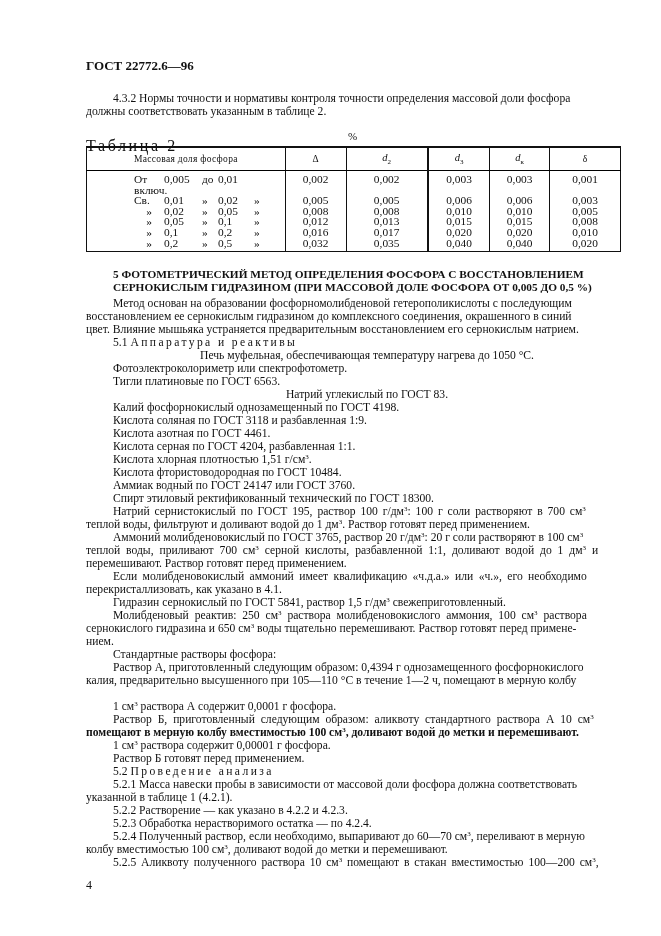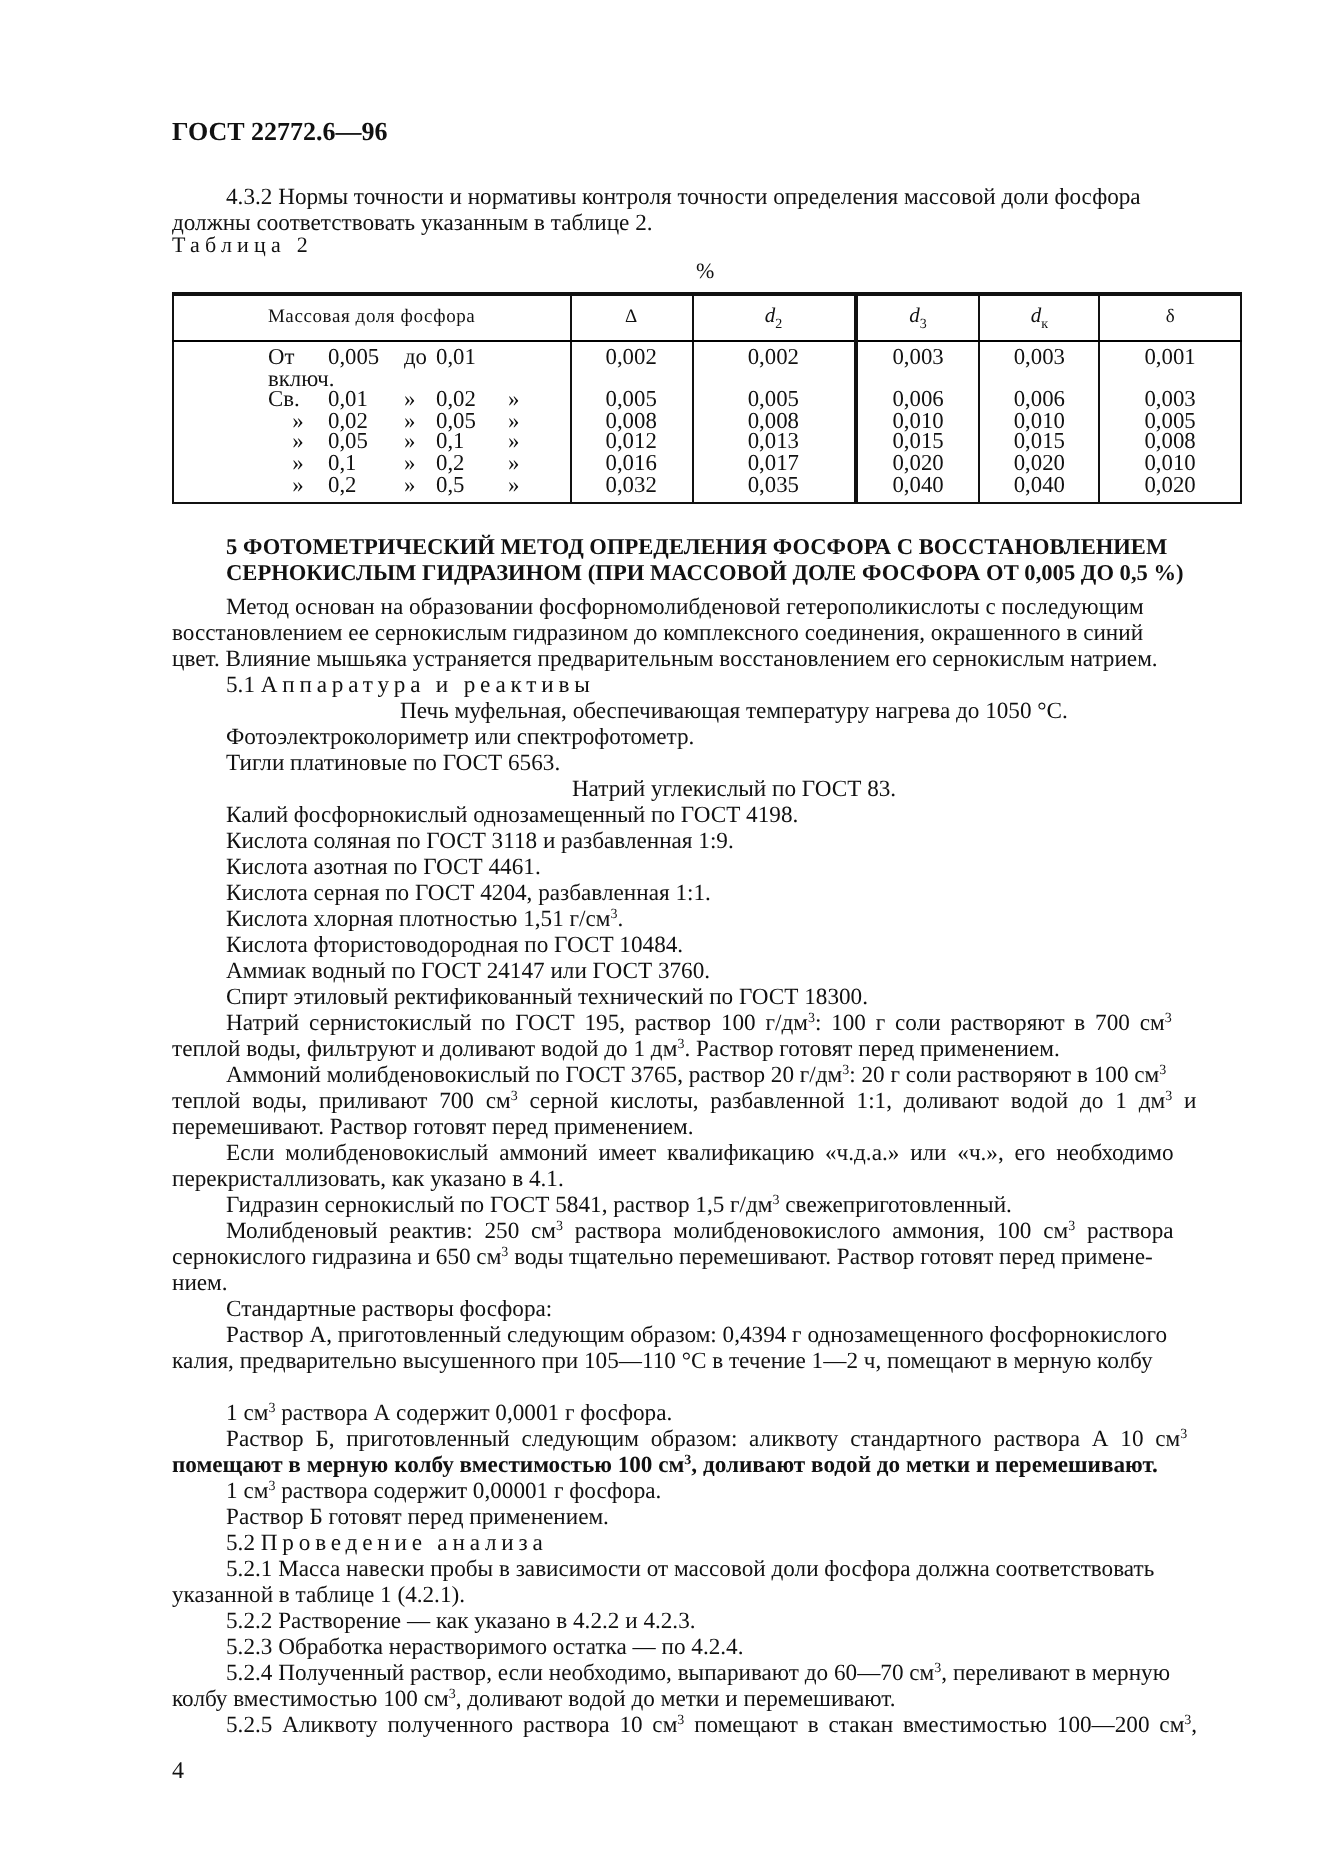--- a/index.html
+++ b/index.html
@@ -4,21 +4,21 @@
 <style>
   html, body { margin: 0; padding: 0; background: #ffffff; }
   body { width: 661px; height: 936px; position: relative; overflow: hidden;
          font-family: "Liberation Serif", "DejaVu Serif", serif; color: #111; }
   .page { position: absolute; left: 0; top: 0; width: 562px; height: 936px; margin-left: 23px; }
   .header { position: absolute; left: 63px; top: 58px; font-weight: bold; font-size: 13px; }
   .ind { text-indent: 27px; }
   .line { position: absolute; left: 63px; width: 535px; font-size: 11.6px; line-height: 13px; white-space: nowrap; }
   .line.ind { left: 90px; width: 508px; text-indent: 0; }
   .spaced { letter-spacing: 2.4px; }
-  .tcap { position: absolute; left: 63px; top: 117px; font-size: 11px; letter-spacing: 2.6px; }
+  .tcap { position: absolute; left: 63px; top: 137px; font-size: 16px; letter-spacing: 2.6px; }
   .tunit { position: absolute; left: 325px; top: 130px; font-size: 11px; }
   table.t { position: absolute; left: 63px; top: 146px; width: 535px; border-collapse: collapse;
             font-size: 11.4px; }
   table.t th { font-weight: normal; font-size: 9.5px; height: 22px; border-bottom: 1px solid #000000;
                border-left: 1px solid #111; text-align: center; padding: 0; }
   table.t th:first-child { border-left: none; letter-spacing: 0.3px; }
   table.t th i { font-family: "Liberation Serif", serif; font-size: 10.5px; }
   table.t th sub { font-size: 7px; }
   table.t td { border-left: 1px solid #111; text-align: center; padding: 0; line-height: 10.6px; vertical-align: top; }
   table.t td:first-child { border-left: none; text-align: left; padding-left: 47px; }

